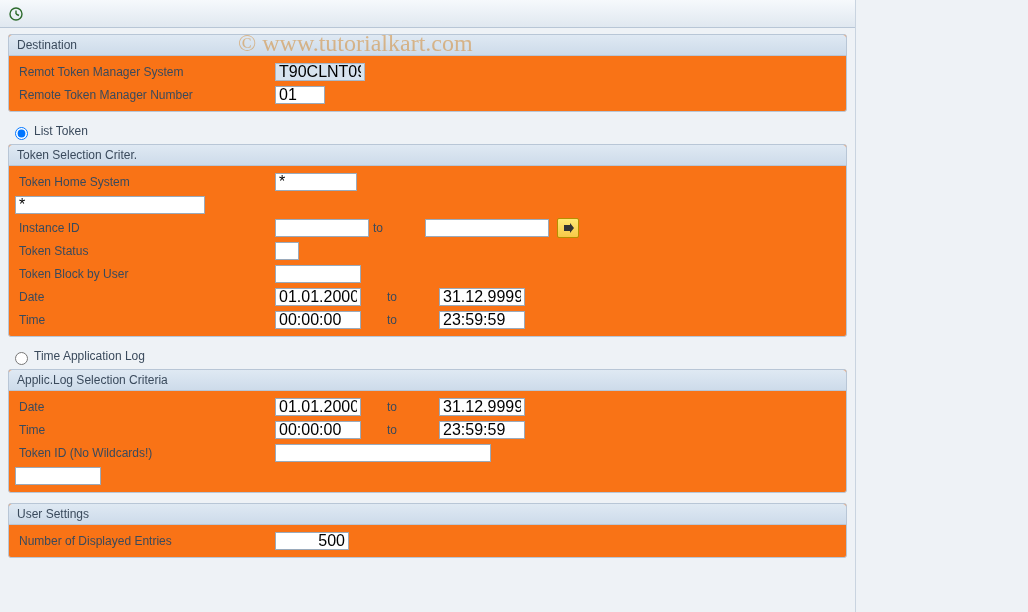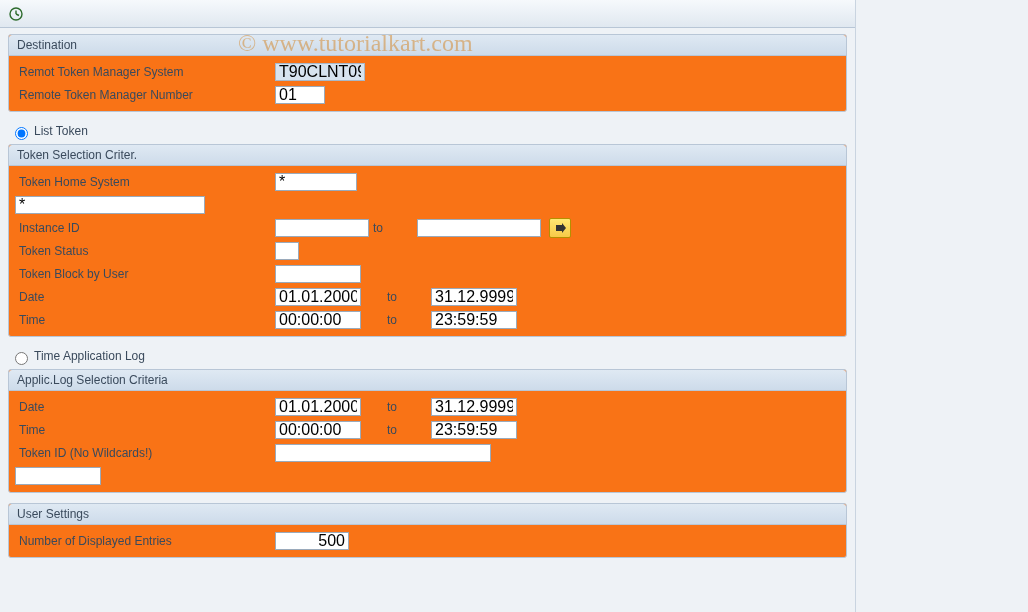--- a/index.html
+++ b/index.html
@@ -76,21 +76,21 @@
     height: 18px;
     padding: 1px 3px;
     font-size: 16px;
     font-family: inherit;
   }
   .inp-ro {
     background: #d7e3ef;
     border: 1px solid #a8b8c9;
   }
   .to-label {
-    width: 48px;
+    width: 56px;
     text-align: left;
     padding-left: 4px;
     color: #3a4a5c;
   }
   .spacer { width: 22px; }
   .range-btn {
     width: 22px; height: 20px;
     border: 1px solid #b58f00;
     background: linear-gradient(#ffe873, #f7c948);
     border-radius: 2px;

